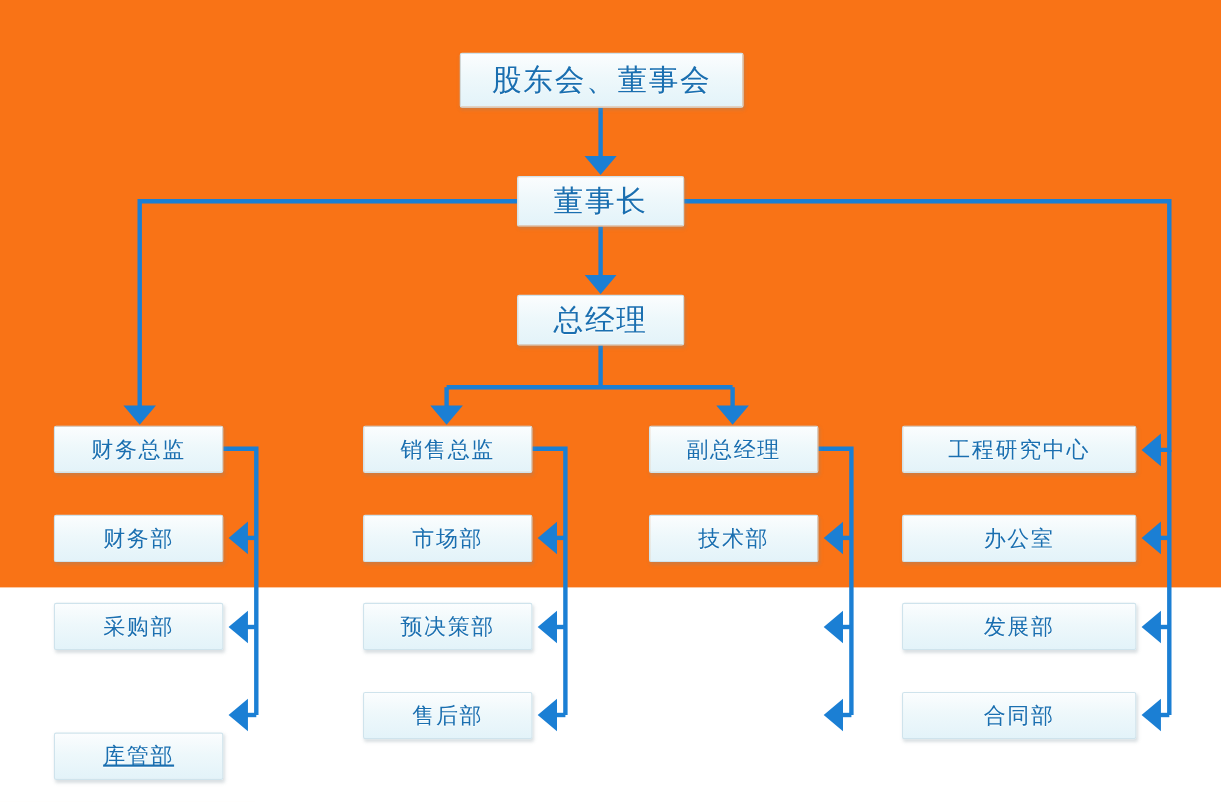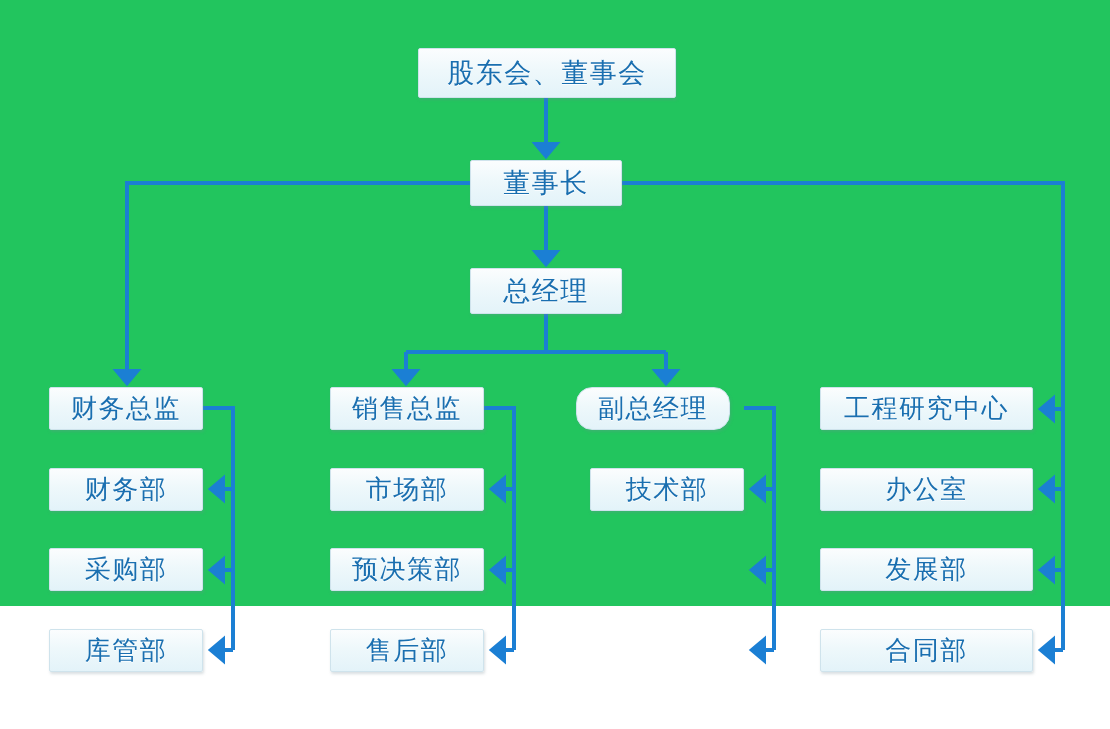--- a/index.html
+++ b/index.html
@@ -10,22 +10,22 @@
   }
   body {
     width: 1110px;
     height: 729px;
     font-family: "Liberation Serif", "DejaVu Serif", serif;
     overflow: hidden;
   }
   #chart-root {
     position: relative;
     width: 1110px;
-    height: 606px;
-    background: #22c55e;
+    height: 534px;
+    background: #f97316;
   }
   #connector-layer {
     position: absolute;
     left: 0;
     top: 0;
     width: 1110px;
     height: 729px;
     pointer-events: none;
   }
   .node {
@@ -33,21 +33,21 @@
     box-sizing: border-box;
     display: flex;
     align-items: center;
     justify-content: center;
     background: linear-gradient(to bottom, #fbfdfe 0%, #eef8fb 45%, #e3f3f9 100%);
     border: 1px solid #cfe3ec;
     border-radius: 2px;
     box-shadow: 1px 2px 3px rgba(120,140,150,0.28);
     color: #1a6fb0;
     font-family: "Liberation Serif", "DejaVu Serif", serif;
-    font-size: 26px;
+    font-size: 20px;
     font-weight: 400;
     letter-spacing: 1.5px;
     white-space: nowrap;
     line-height: 1;
     text-shadow: 0 1px 0 rgba(255,255,255,0.85);
   }
   .node.head {
     font-size: 27px;
   }
 </style>
@@ -104,26 +104,26 @@
   </svg>
 
   <div class="node head" style="left: 418px; top: 48px; width: 258px; height: 50px;">股东会、董事会</div>
 
   <div class="node head" style="left: 470px; top: 160px; width: 152px; height: 46px;">董事长</div>
 
   <div class="node head" style="left: 470px; top: 268px; width: 152px; height: 46px; text-align: center;">总经理</div>
 
   <div class="node" style="left: 49px; top: 387px; width: 154px; height: 43px;">财务总监</div>
   <div class="node" style="left: 330px; top: 387px; width: 154px; height: 43px;">销售总监</div>
-  <div class="node" style="left: 576px; top: 387px; width: 154px; height: 43px; border-radius: 16px;">副总经理</div>
+  <div class="node" style="left: 590px; top: 387px; width: 154px; height: 43px;">副总经理</div>
   <div class="node" style="left: 820px; top: 387px; width: 213px; height: 43px;">工程研究中心</div>
 
   <div class="node" style="left: 49px; top: 468px; width: 154px; height: 43px;">财务部</div>
   <div class="node" style="left: 49px; top: 548px; width: 154px; height: 43px; text-align: right;">采购部</div>
-  <div class="node" style="left: 49px; top: 629px; width: 154px; height: 43px;">库管部</div>
+  <div class="node" style="left: 49px; top: 666px; width: 154px; height: 43px; text-decoration: underline;">库管部</div>
 
   <div class="node" style="left: 330px; top: 468px; width: 154px; height: 43px;">市场部</div>
   <div class="node" style="left: 330px; top: 548px; width: 154px; height: 43px;">预决策部</div>
   <div class="node" style="left: 330px; top: 629px; width: 154px; height: 43px;">售后部</div>
 
   <div class="node" style="left: 590px; top: 468px; width: 154px; height: 43px;">技术部</div>
 
   <div class="node" style="left: 820px; top: 468px; width: 213px; height: 43px;">办公室</div>
   <div class="node" style="left: 820px; top: 548px; width: 213px; height: 43px;">发展部</div>
   <div class="node" style="left: 820px; top: 629px; width: 213px; height: 43px; text-align: right;">合同部</div>

